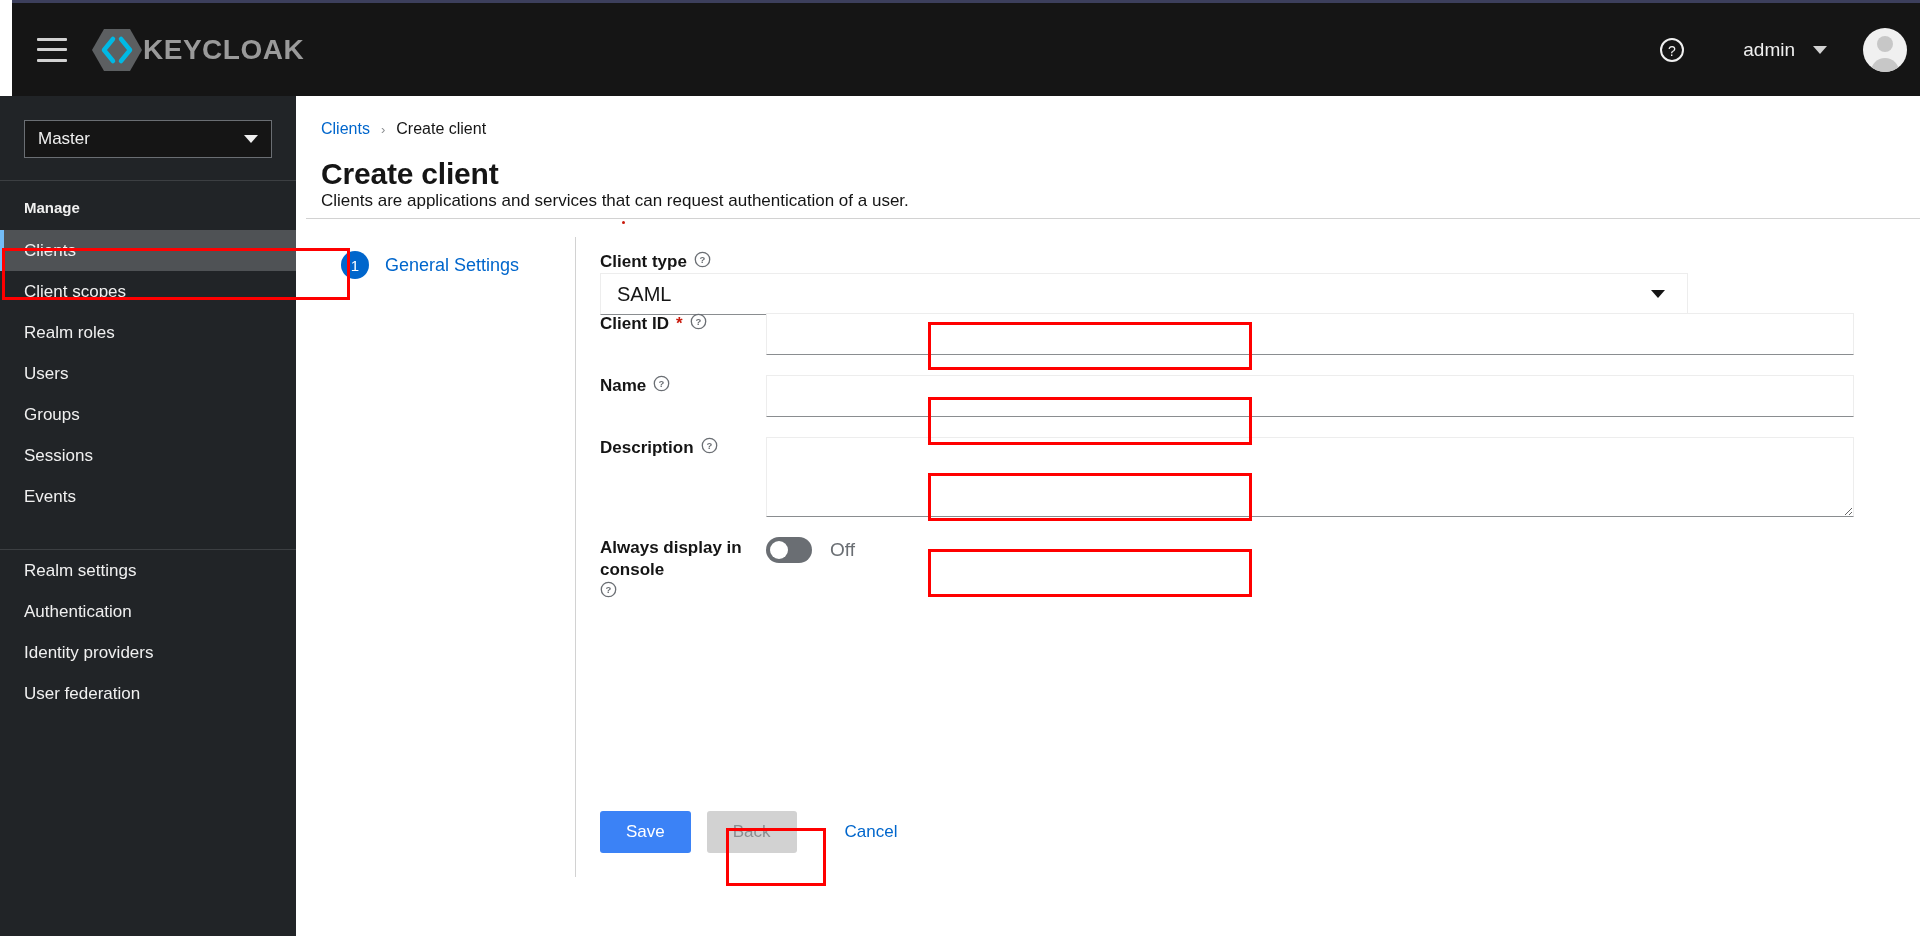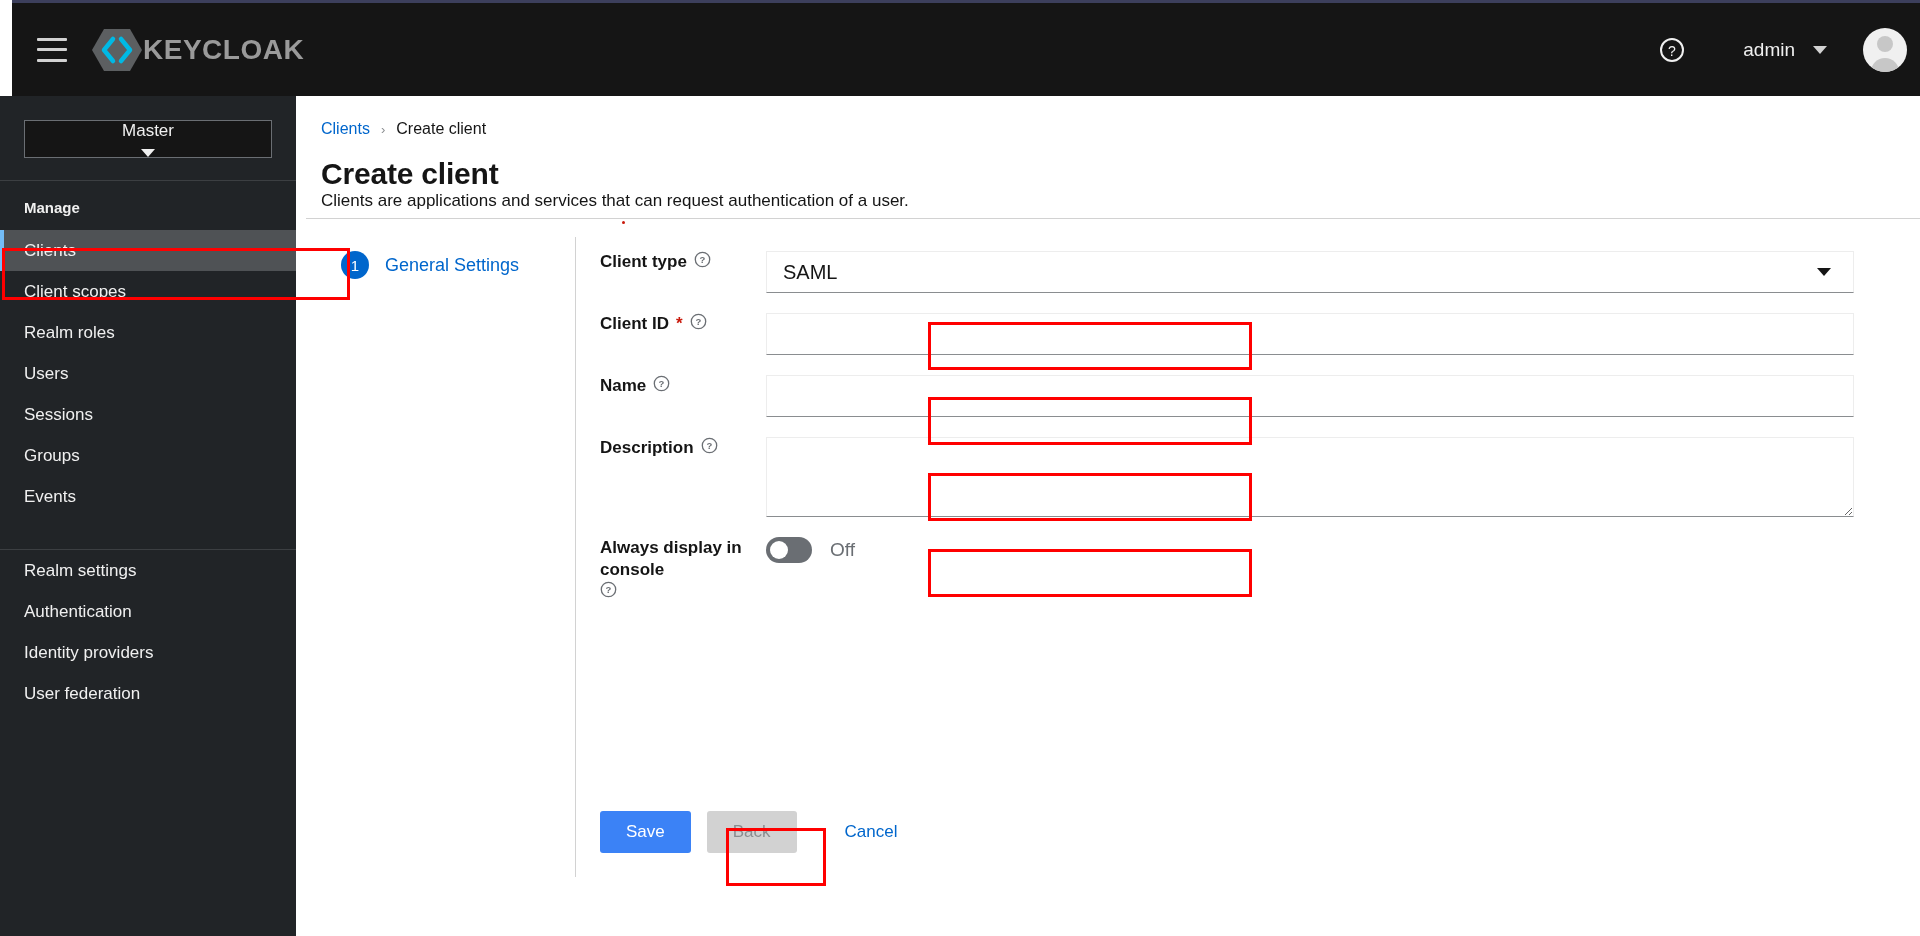--- a/index.html
+++ b/index.html
@@ -69,21 +69,21 @@
   .sidebar {
     position: absolute; top: 96px; left: 0;
     width: 296px; height: 840px;
     background: #212427;
   }
   .realm-select-wrap { padding: 24px 24px 22px 24px; }
   .realm-select {
     width: 248px; height: 38px;
     background: #151515; border: 1px solid #6a6e73;
     display: flex; align-items: center; justify-content: space-between;
-    padding: 0 13px; cursor: pointer; flex-direction: column;
+    padding: 0 13px; cursor: pointer;
   }
   .realm-select-label { color: #f0f0f0; font-size: 17px; }
   .realm-caret {
     width: 0; height: 0;
     border-left: 7px solid transparent;
     border-right: 7px solid transparent;
     border-top: 8px solid #f0f0f0;
   }
   .nav-sep { height: 1px; background: #3c3f42; }
   .nav-group-title {
@@ -280,24 +280,24 @@
     <div class="nav-item">
       <span>Client scopes</span>
     </div>
     <div class="nav-item">
       <span>Realm roles</span>
     </div>
     <div class="nav-item">
       <span>Users</span>
     </div>
     <div class="nav-item">
+      <span>Groups</span>
+    </div>
+    <div class="nav-item">
       <span>Sessions</span>
-    </div>
-    <div class="nav-item">
-      <span>Groups</span>
     </div>
     <div class="nav-item">
       <span>Events</span>
     </div>
 
     <div class="nav-spacer"></div>
     <div class="nav-sep"></div>
 
     <div class="nav-item">
       <span>Realm settings</span>
@@ -335,21 +335,21 @@
         <div class="step">
           <span class="step-num">1</span>
           <span class="step-label">General Settings</span>
         </div>
       </div>
 
       <div class="wizard-divider"></div>
 
       <div class="form">
 
-        <div class="form-row" style="height:62px;">
+        <div class="form-row" style="height:62px;flex-direction:column;">
           <div class="form-label">
             <span>Client type</span>
             <span class="help-icon">
               <svg width="17" height="17" viewBox="0 0 17 17">
                 <circle cx="8.5" cy="8.5" r="7.2" stroke="#6a6e73" stroke-width="1.3" fill="none"></circle>
                 <text x="8.5" y="12.3" font-size="9.5" fill="#6a6e73" text-anchor="middle" font-family="Liberation Sans, sans-serif">?</text>
               </svg>
             </span>
           </div>
           <div class="field">

